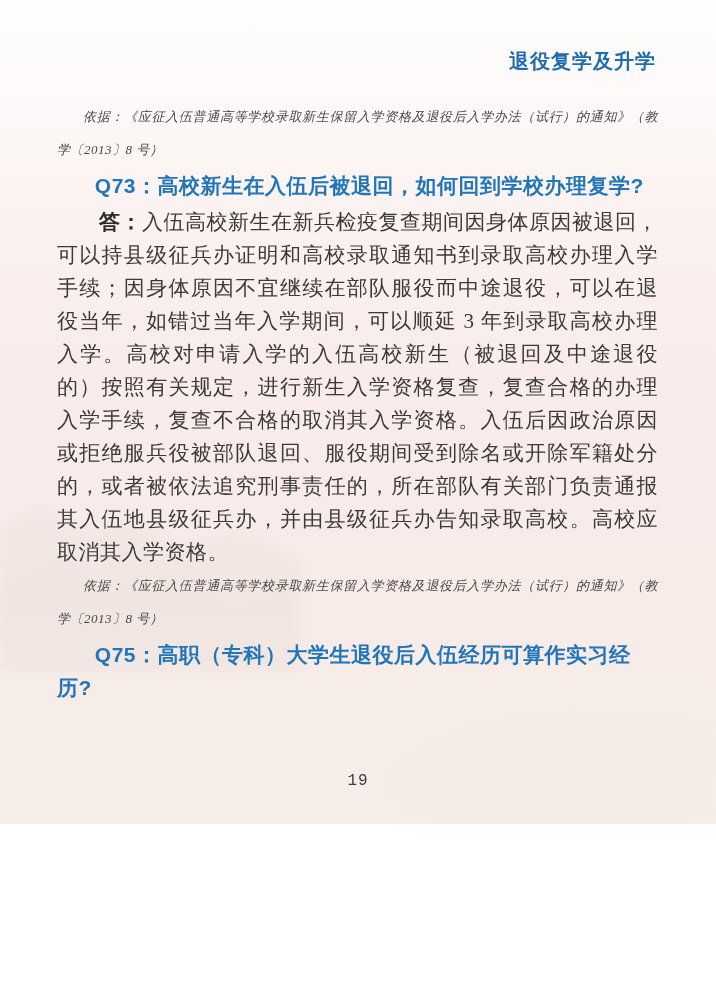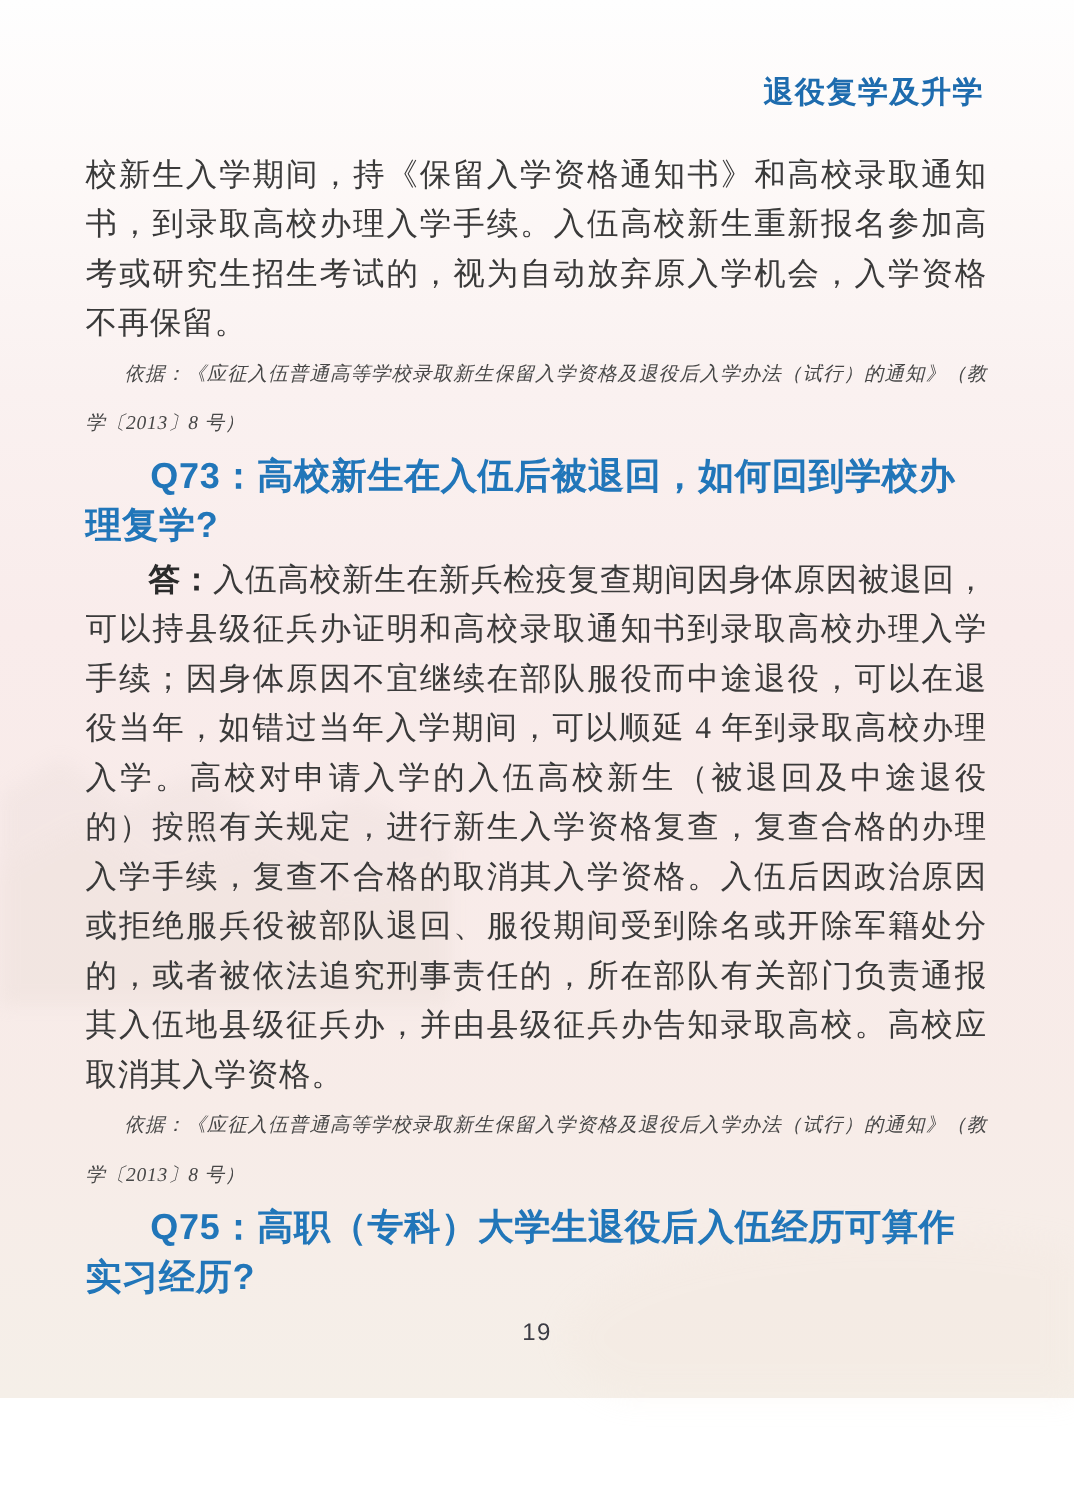--- a/index.html
+++ b/index.html
@@ -8,21 +8,21 @@
   }
   body {
     width: 716px;
     height: 1004px;
     overflow: hidden;
     font-family: "Liberation Serif", "DejaVu Serif", serif;
   }
   .page {
     position: relative;
     width: 716px;
-    height: 932px;
+    height: 824px;
     box-sizing: border-box;
     background:
       linear-gradient(180deg,
         #fefefe 0%,
         #fdf9f8 12%,
         #faf1f0 28%,
         #f9eceb 45%,
         #f8ebe9 62%,
         #f7ece8 80%,
         #f5efe8 100%);
@@ -94,36 +94,36 @@
     line-height: 33px;
     letter-spacing: 0.5px;
     color: #474747;
     text-align: justify;
     text-justify: inter-character;
     text-indent: 2em;
   }
   .question {
     font-family: "Liberation Sans", "DejaVu Sans", sans-serif;
     font-weight: 700;
-    font-size: 24px;
+    font-size: 21px;
     line-height: 33px;
     letter-spacing: 0.5px;
     color: #2176b9;
     text-indent: 1.8em;
     margin: 3px 0 !important;
   }
   .page-footer {
     position: absolute;
     bottom: 34px;
     left: 0;
     width: 716px;
     text-align: center;
   }
   .page-number {
-    font-family: Liberation Sans, sans-serif;
+    font-family: Liberation Mono, monospace;
     font-size: 16px;
     color: #3c3c44;
     letter-spacing: 1px;
   }
 </style>
 </head>
 <body>
 
 <div class="page">
 
@@ -134,26 +134,25 @@
   <svg class="watermark-2" viewBox="0 0 420 180" aria-hidden="true">
     <ellipse cx="300" cy="140" rx="220" ry="70" fill="#efe2d6" opacity="0.5"></ellipse>
   </svg>
 
   <header class="page-header">
     <span class="header-title">退役复学及升学</span>
   </header>
 
   <main class="content">
 
-    <p class="body-text no-indent">校新生入学期间，持《保留入学资格通知书》和高校录取通知书，到录取高校办理入学手续。入伍高校新生重新报名参加高考或研究生招生考试的，视为自动放弃原入学机会，入学资格不再保留。</p>
     <p class="basis">依据：《应征入伍普通高等学校录取新生保留入学资格及退役后入学办法（试行）的通知》（教学〔2013〕8 号）</p>
 
     <section>
       <p class="question">Q73：高校新生在入伍后被退回，如何回到学校办理复学?</p>
-      <p class="body-text"><span class="answer-label">答：</span><span>入伍高校新生在新兵检疫复查期间因身体原因被退回，可以持县级征兵办证明和高校录取通知书到录取高校办理入学手续；因身体原因不宜继续在部队服役而中途退役，可以在退役当年，如错过当年入学期间，可以顺延 4 年到录取高校办理入学。高校对申请入学的入伍高校新生（被退回及中途退役的）按照有关规定，进行新生入学资格复查，复查合格的办理入学手续，复查不合格的取消其入学资格。入伍后因政治原因或拒绝服兵役被部队退回、服役期间受到除名或开除军籍处分的，或者被依法追究刑事责任的，所在部队有关部门负责通报其入伍地县级征兵办，并由县级征兵办告知录取高校。高校应取消其入学资格。</span></p>
+      <p class="body-text"><span class="answer-label">答：</span><span>入伍高校新生在新兵检疫复查期间因身体原因被退回，可以持县级征兵办证明和高校录取通知书到录取高校办理入学手续；因身体原因不宜继续在部队服役而中途退役，可以在退役当年，如错过当年入学期间，可以顺延 3 年到录取高校办理入学。高校对申请入学的入伍高校新生（被退回及中途退役的）按照有关规定，进行新生入学资格复查，复查合格的办理入学手续，复查不合格的取消其入学资格。入伍后因政治原因或拒绝服兵役被部队退回、服役期间受到除名或开除军籍处分的，或者被依法追究刑事责任的，所在部队有关部门负责通报其入伍地县级征兵办，并由县级征兵办告知录取高校。高校应取消其入学资格。</span></p>
       <p class="basis">依据：《应征入伍普通高等学校录取新生保留入学资格及退役后入学办法（试行）的通知》（教学〔2013〕8 号）</p>
     </section>
 
 
     <section>
       <p class="question">Q75：高职（专科）大学生退役后入伍经历可算作实习经历?</p>
 
     </section>
 
   </main>

